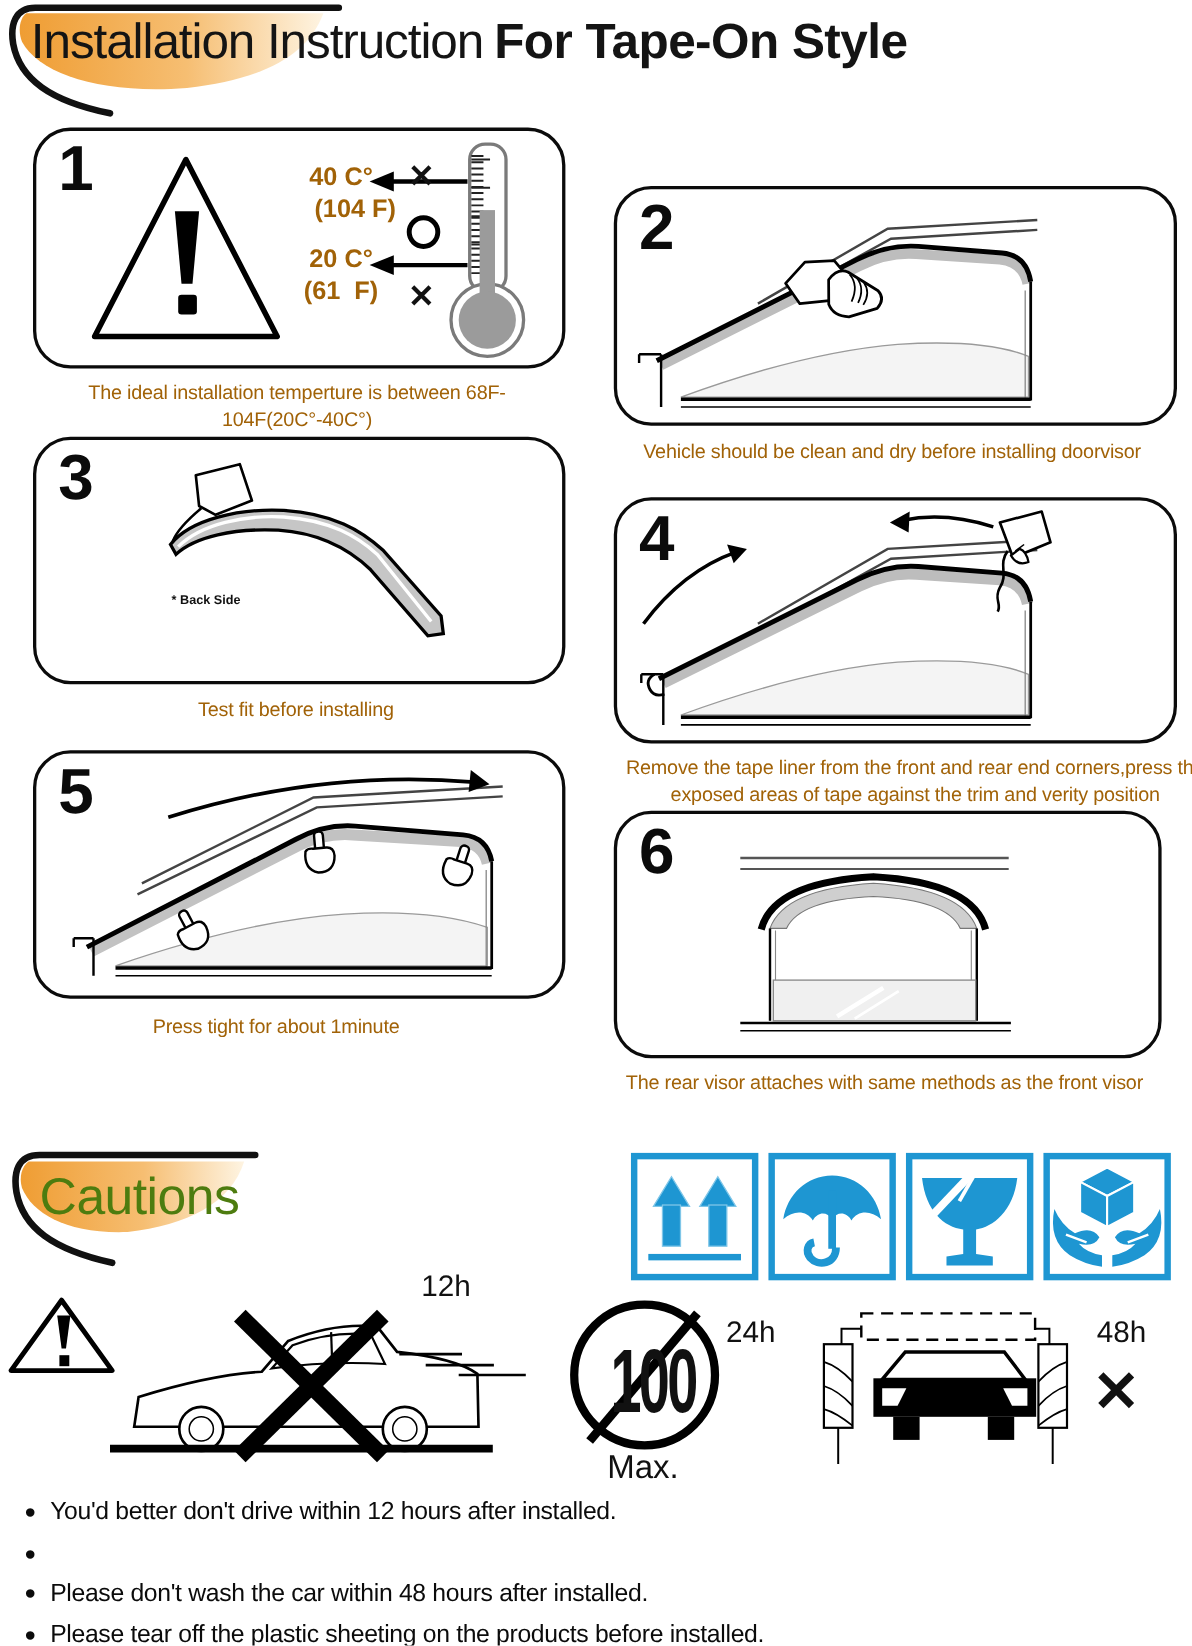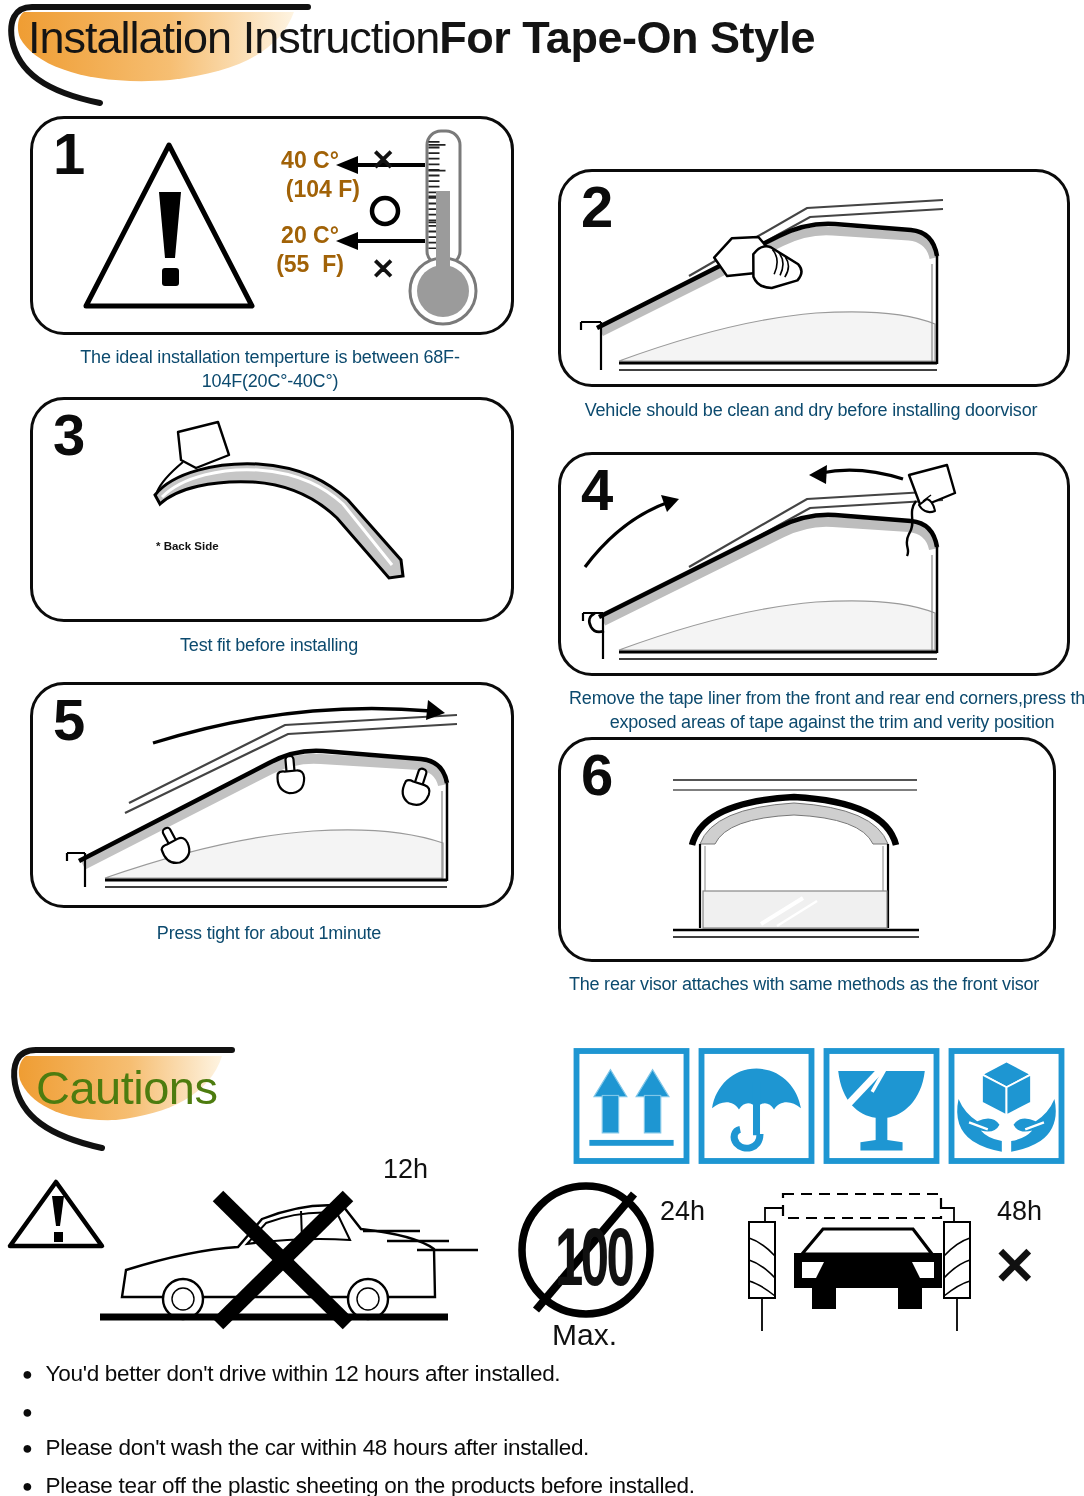--- a/index.html
+++ b/index.html
@@ -1,26 +1,26 @@
 <!DOCTYPE html>
 <html><head>
 <meta charset="utf-8">
 <style>
   html,body{margin:0;padding:0;background:#fff;}
   body{width:1084px;height:1496px;position:relative;font-family:"Liberation Sans",sans-serif;color:#0c0c0c;overflow:hidden;}
   .abs{position:absolute;}
   .panel{position:absolute;border:3.5px solid #0b0b0b;border-radius:34px;background:#fff;}
   .panel svg{position:absolute;left:0;top:0;}
   .num{position:absolute;left:20px;top:6px;font-weight:bold;font-size:58px;line-height:1;color:#0b0b0b;}
-  .cap{position:absolute;text-align:center;font-size:18px;letter-spacing:-0.2px;line-height:1.35;color:#0c4a6e;}
+  .cap{position:absolute;text-align:center;font-size:18px;letter-spacing:-0.2px;line-height:1.35;color:#a16207;}
   .lbl{position:absolute;font-weight:bold;color:#a16207;text-align:center;font-size:23px;white-space:pre;}
   .cross{position:absolute;font-weight:bold;font-size:29px;color:#111;}
   .title-row{position:absolute;left:28px;top:12px;white-space:nowrap;font-size:45px;color:#141414;}
   .title-light{font-weight:400;letter-spacing:-1px;}
-  .title-bold{font-weight:700;letter-spacing:-0.5px;}
+  .title-bold{font-weight:700;letter-spacing:-0.5px;margin-left:10px;}
   .cautions-title{position:absolute;left:36px;top:1060px;font-size:47px;font-weight:400;letter-spacing:-0.5px;color:#4d7c0f;}
   .hours{position:absolute;font-size:27px;color:#111;}
   .speed-num{position:absolute;left:536px;top:1216px;width:100px;text-align:center;font-size:82px;font-weight:600;letter-spacing:-4px;transform:scaleX(0.62);transform-origin:center;line-height:1;color:#111;}
   .bullets{position:absolute;left:14px;top:1361px;width:1062px;}
   .brow{display:flex;align-items:flex-start;margin-bottom:12px;font-size:22.5px;letter-spacing:-0.3px;color:#0b0b0b;}
   .bdot{font-size:18px;margin:3px 13px 0 8px;}
   .pkg{position:absolute;top:1047px;}
   .backside{position:absolute;font-weight:bold;font-size:11.5px;color:#111;}
   .bigx{position:absolute;font-weight:bold;font-size:52px;color:#111;line-height:1;}
 </style>
@@ -59,21 +59,21 @@
       <circle cx="410" cy="172" r="33" fill="#fff" stroke="#7a7a7a" stroke-width="3"></circle>
       <rect x="403" y="72" width="14" height="100" fill="#9b9b9b"></rect>
       <circle cx="410" cy="172" r="26" fill="#9b9b9b"></circle>
     </g>
   </svg>
   <div class="num">1</div>
   <div class="lbl" style="left:232px;top:28px;width:90px;">40 C°</div>
   <div class="lbl" style="left:227px;top:57px;width:100px;text-align:right;">(104 F)</div>
   <div class="cross" style="left:338px;top:24px;">✕</div>
   <div class="lbl" style="left:232px;top:103px;width:90px;">20 C°</div>
-  <div class="lbl" style="left:227px;top:132px;width:100px;">(55  F)</div>
+  <div class="lbl" style="left:227px;top:132px;width:100px;">(61  F)</div>
   <div class="cross" style="left:338px;top:133px;">✕</div>
 </div>
 <div class="cap" style="left:20px;top:345px;width:500px;">The ideal installation temperture is between 68F-104F(20C°-40C°)</div>
 
 <div class="panel" style="left:558px;top:169px;width:506px;height:212px;">
   <svg width="506" height="212" viewBox="0 0 506 212">
     <path d="M128,104 L246,36 L382,28" stroke="#444" stroke-width="2.2" fill="none"></path>
     <path d="M124,114 L249,45 L382,37" stroke="#444" stroke-width="2.2" fill="none"></path>
     <path d="M58,189 Q170,148 255,141 Q335,136 374,152 L374,189 Z" fill="#f4f4f4" stroke="#9a9a9a" stroke-width="1.2"></path>
     <path d="M40,160 L220,70 Q246,57 272,59 L348,64 Q369,66 373,86" stroke="#bdbdbd" stroke-width="9" fill="none"></path>
@@ -159,21 +159,21 @@
       <rect x="-4" y="-21" width="8" height="19" rx="3.5"></rect>
       <path d="M-13,-4 Q-16,12 -3,16 Q12,17 13,2 Q13,-6 6,-6 L-6,-6 Q-11,-7 -13,-4 Z"></path>
     </g>
     <g transform="translate(384,104) rotate(18)" fill="#fff" stroke="#000" stroke-width="2.2" stroke-linejoin="round">
       <rect x="-4" y="-21" width="8" height="19" rx="3.5"></rect>
       <path d="M-13,-4 Q-16,12 -3,16 Q12,17 13,2 Q13,-6 6,-6 L-6,-6 Q-11,-7 -13,-4 Z"></path>
     </g>
   </svg>
   <div class="num">5</div>
 </div>
-<div class="cap" style="left:30px;top:921px;width:478px;">Press tight for about 1minute</div>
+<div class="cap" style="left:12px;top:921px;width:478px;">Press tight for about 1minute</div>
 
 <div class="panel" style="left:558px;top:737px;width:492px;height:219px;">
   <svg width="492" height="219" viewBox="0 0 492 219">
     <line x1="112" y1="40" x2="356" y2="40" stroke="#555" stroke-width="2.2"></line>
     <line x1="112" y1="50" x2="356" y2="50" stroke="#555" stroke-width="1.6"></line>
     <path d="M139,104 Q152,68 233,63 Q314,68 327,104 L312,104 Q300,78 233,75 Q166,78 154,104 Z" fill="#cfcfcf" stroke="#777" stroke-width="1"></path>
     <path d="M131,105 Q142,62 233,57 Q324,62 335,105" fill="none" stroke="#000" stroke-width="6.5"></path>
     <line x1="139" y1="104" x2="139" y2="188" stroke="#000" stroke-width="2.2"></line>
     <line x1="327" y1="104" x2="327" y2="188" stroke="#000" stroke-width="2.2"></line>
     <line x1="144" y1="106" x2="144" y2="188" stroke="#888" stroke-width="1"></line>

